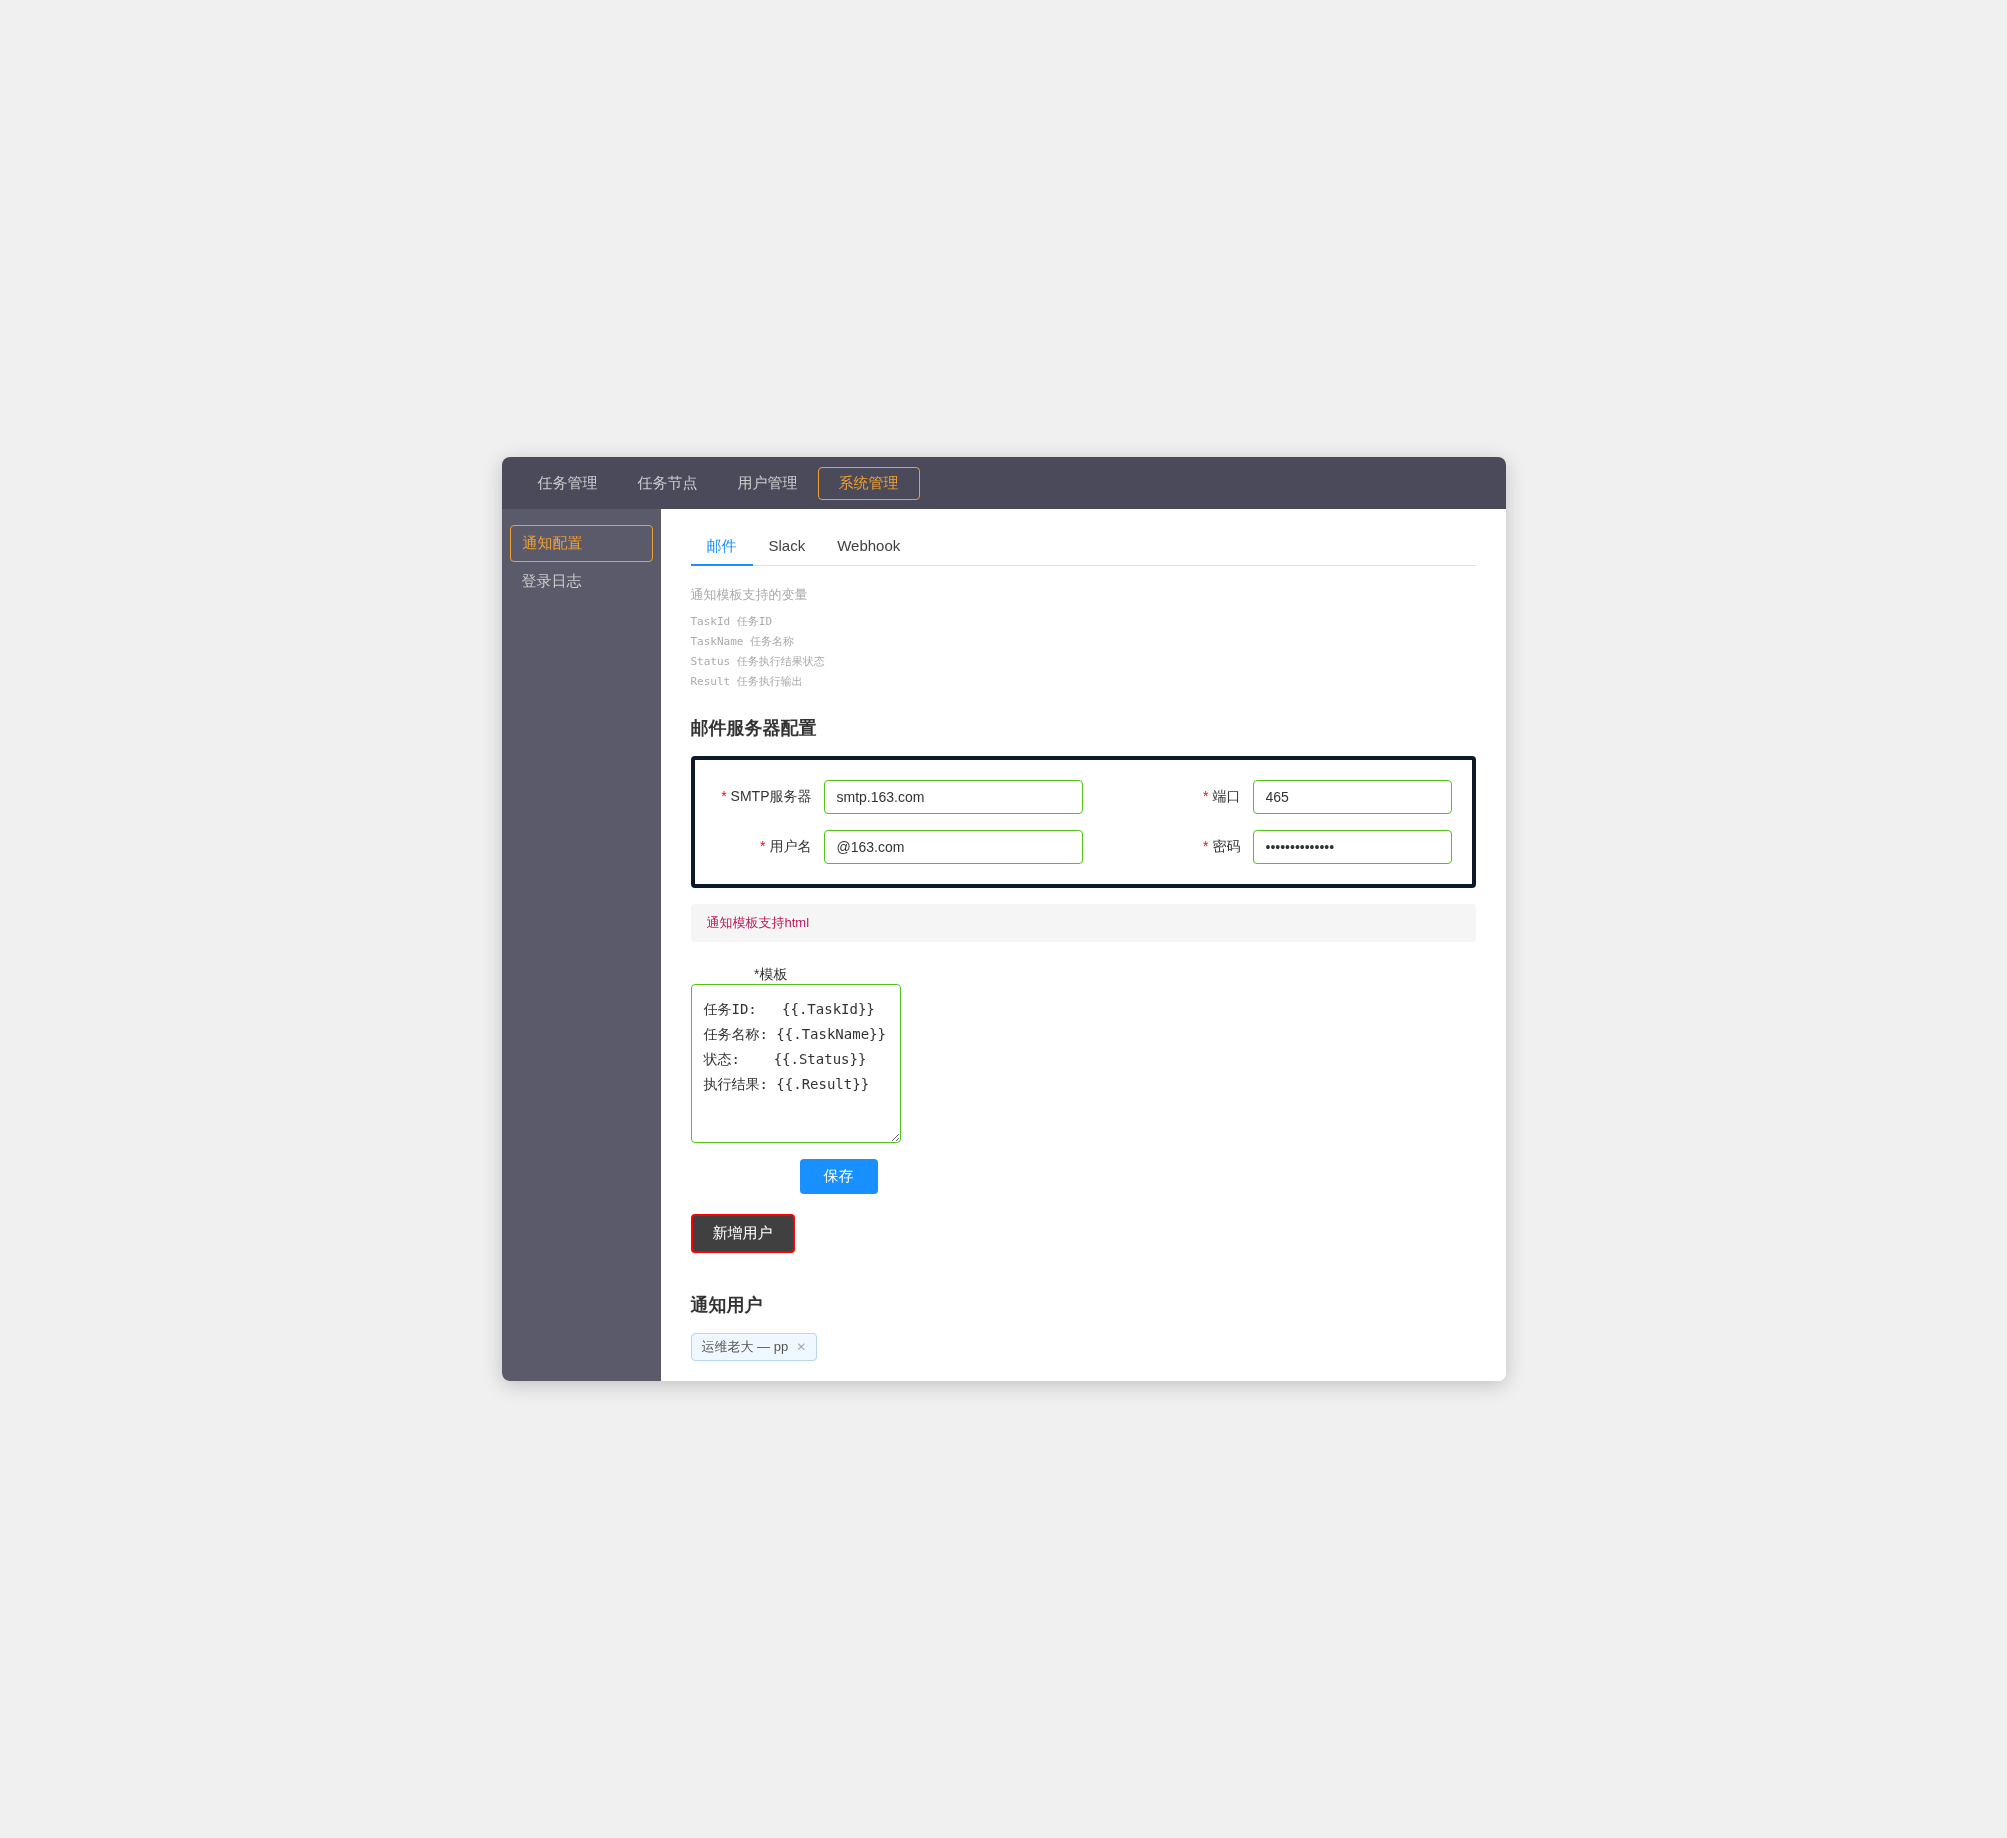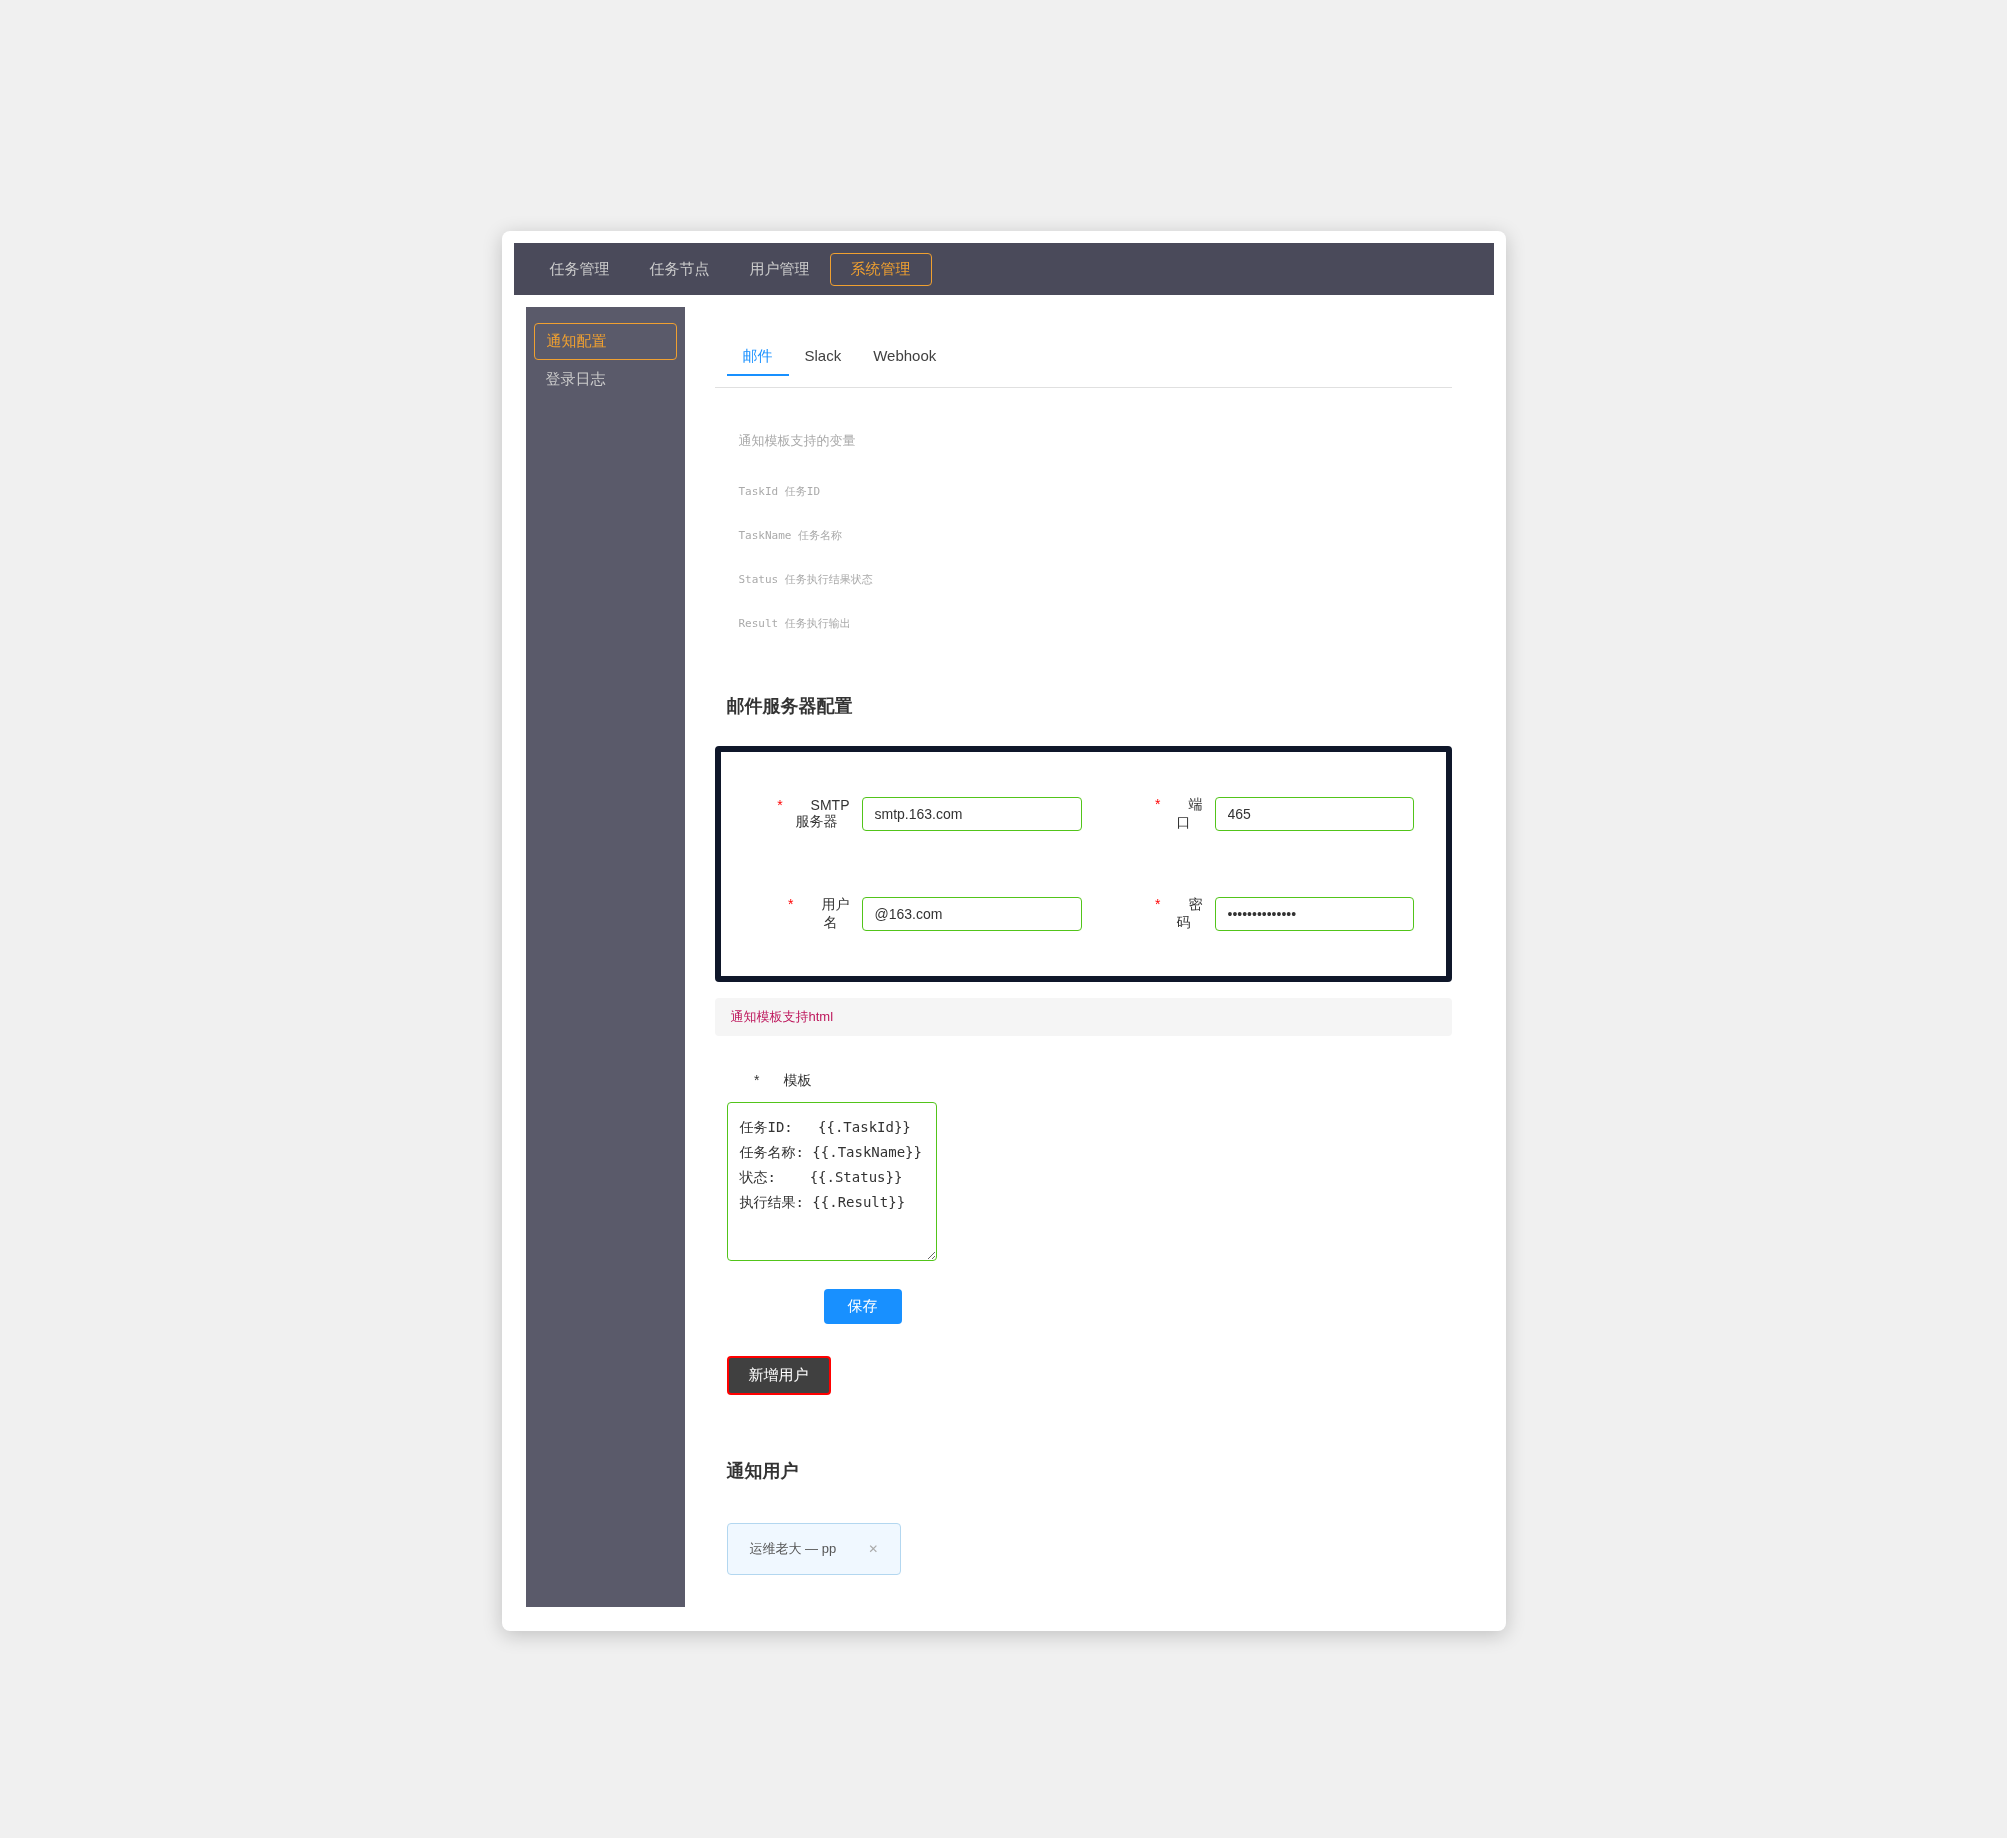--- a/index.html
+++ b/index.html
@@ -1,15 +1,15 @@
 <!DOCTYPE html>
 <html><head>
   <meta charset="utf-8">
   <style>
-    * { box-sizing: border-box; margin: 0; padding: 12px; }
+    * { box-sizing: border-box; margin: 0; padding: 0; }
     body {
       font-family: -apple-system, BlinkMacSystemFont, "PingFang SC", "Microsoft YaHei", sans-serif;
       background: #f0f0f0;
       display: flex;
       justify-content: center;
       align-items: center;
       min-height: 100vh;
     }
     .app-window {
       width: 1004px;
@@ -108,21 +108,21 @@
     }
     
     .section-title {
       font-size: 18px;
       font-weight: bold;
       color: #333;
       margin-bottom: 16px;
     }
     
     .form-box {
-      border: 6px solid #0f172a;
+      border: 4px solid #0f172a;
       border-radius: 4px;
       padding: 20px;
       margin-bottom: 16px;
     }
     .form-row {
       display: flex;
       align-items: center;
       margin-bottom: 16px;
     }
     .form-row:last-child { margin-bottom: 0; }

